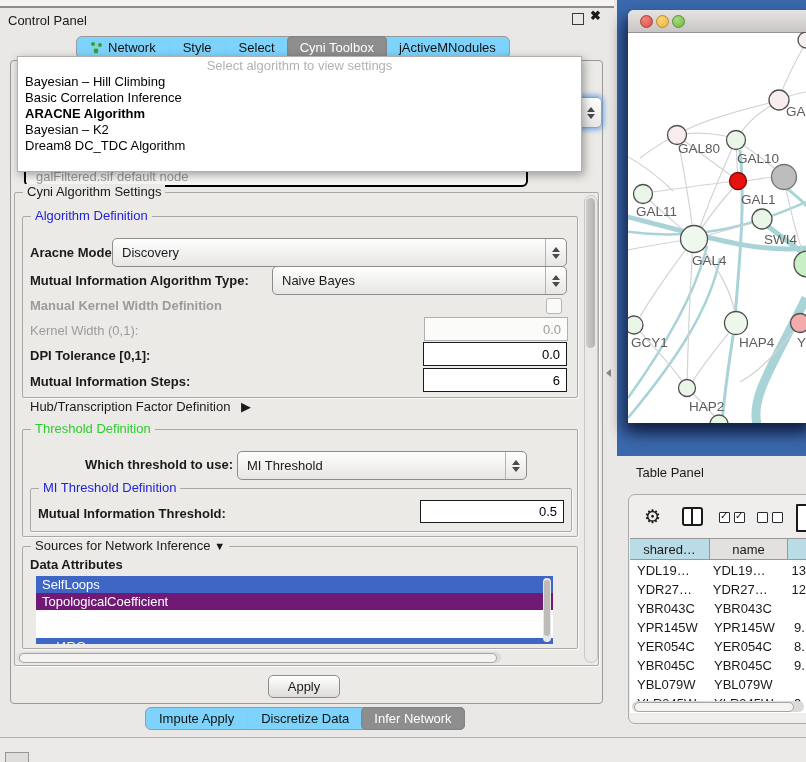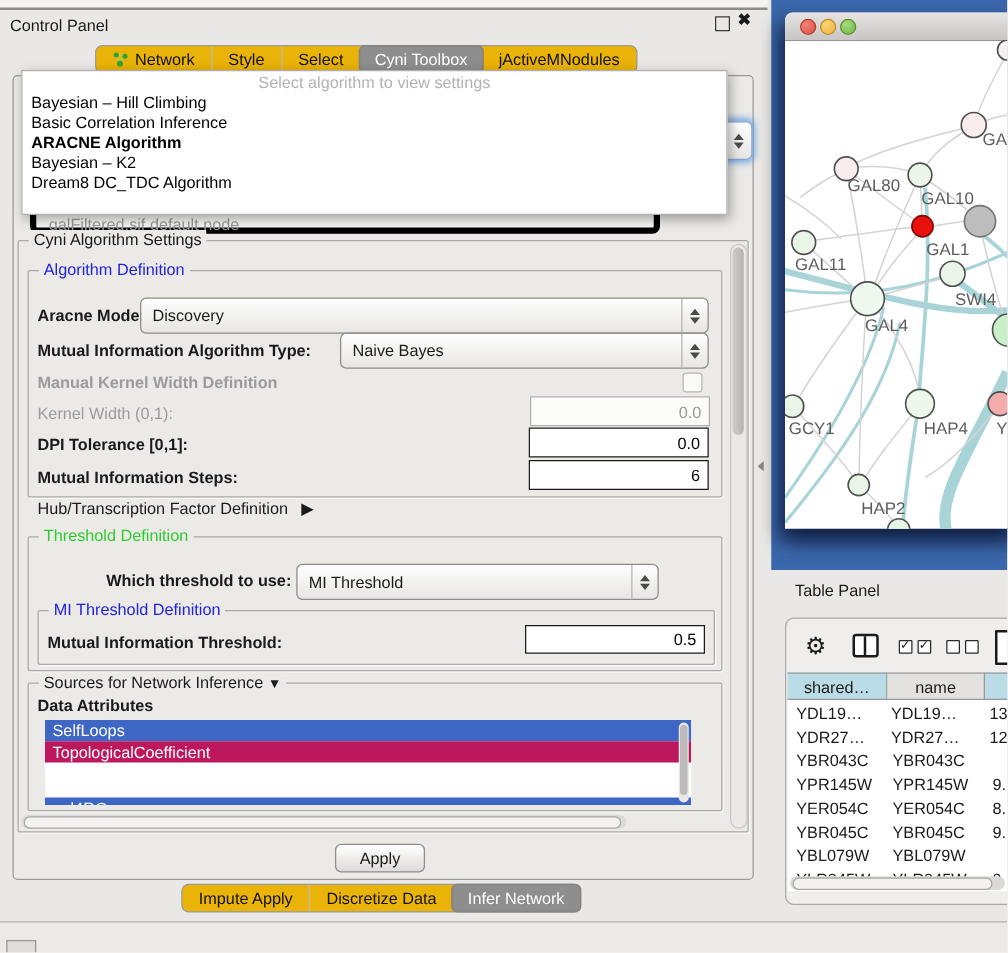--- a/index.html
+++ b/index.html
@@ -2,21 +2,21 @@
 <html><head>
 <meta charset="utf-8">
 <style>
   html,body{margin:0;padding:0;}
   body{font-family:"Liberation Sans",sans-serif;}
   #root{position:relative;width:806px;height:762px;background:#E9E8E6;overflow:hidden;font-size:13px;color:#1A1A1A;}
   .abs{position:absolute;}
   
   .titlebar-text{font-size:13px;color:#1a1a1a;}
   .winbtn-square{width:10px;height:10px;border:1.5px solid #3a3a3a;background:transparent;}
-  .tabstrip{display:inline-flex;align-items:center;height:21px;background:#eab308;border:1px solid #9A9A9A;border-radius:6px;}
+  .tabstrip{display:inline-flex;align-items:center;height:21px;background:#7dd3fc;border:1px solid #9A9A9A;border-radius:6px;}
   .tab{display:inline-flex;align-items:center;gap:5px;padding:0 13px;height:21px;font-size:13px;color:#111;border-left:1px solid #BDBBB9;cursor:default;}
   .tab:first-child{border-left:none;}
   .tab.sel{background:#8E8E8E;color:#FFF;border-radius:5px;height:23px;margin:-1px -1px;border-left:none;box-shadow:inset 0 0 2px rgba(0,0,0,.25);}
   .tab.sel + .tab{border-left:none;}
   .content-panel{background:#EBEAE7;border:1px solid #9C9A98;border-radius:4px;}
   .groupbox{border:1px solid #ABA9A7;border-radius:2px;box-shadow:1px 1px 0 #FBFAF8;}
   .gtitle{position:absolute;top:-9px;left:8px;background:#EBEAE7;padding:0 4px;font-size:13px;white-space:nowrap;}
   .lbl{font-size:13px;white-space:nowrap;}
   .b{font-weight:700;}
   .dis{color:#9B9B9B;}
@@ -91,21 +91,21 @@
   <div class="abs content-panel" style="left:10px;top:60px;width:591px;height:642px;"></div>
 
   <div class="abs combo" style="left:548px;top:97px;width:52px;height:29px;border-color:#7FA8D8;box-shadow:0 0 5px 2px rgba(95,155,225,.8);">
     <span class="cv"></span>
     <span class="step">
         <span class="tri-up"></span>
         <span class="tri-dn"></span>
       </span>
   </div>
 
-  <div class="abs" style="left:24px;top:162px;width:504px;height:25px;border:5px solid #000000;border-radius:6px;background:#F7F7F5;line-height:25px;padding-left:10px;color:#9A9896;font-size:13px;box-sizing:border-box;">galFiltered.sif default node</div>
+  <div class="abs" style="left:24px;top:162px;width:504px;height:25px;border:2px solid #000000;border-radius:6px;background:#F7F7F5;line-height:25px;padding-left:10px;color:#9A9896;font-size:13px;box-sizing:border-box;">galFiltered.sif default node</div>
 
   <div class="abs groupbox" style="left:14px;top:192px;width:583px;height:472px;">
     <span class="gtitle">Cyni Algorithm Settings</span>
   </div>
 
   <div class="abs scroll-track" style="left:584px;top:195px;width:12px;height:466px;">
     <div class="scroll-thumb" style="position:absolute;left:1px;top:2px;width:9px;height:150px;"></div>
   </div>
 
   <div class="abs groupbox" style="left:22px;top:216px;width:554px;height:180px;">
@@ -157,21 +157,21 @@
   </div>
   <div class="abs lbl b" style="left:38px;top:506px;">Mutual Information Threshold:</div>
   <input class="abs field" style="left: 420px; top: 500px; width: 130px; height: 21px;" value="0.5">
 
   <div class="abs groupbox" style="left:22px;top:546px;width:554px;height:101px;">
     <span class="gtitle"><span>Sources for Network Inference</span> <span style="font-size:11px;">▼</span></span>
   </div>
   <div class="abs lbl b" style="left:30px;top:557px;">Data Attributes</div>
   <div class="abs" style="left:36px;top:576px;width:517px;height:68px;background:#FFFFFF;overflow:hidden;" id="attr-list">
       <div class="list-item" style="background: rgb(62, 102, 197);">SelfLoops</div>
-      <div class="list-item" style="background: #be185d;">TopologicalCoefficient</div>
+      <div class="list-item" style="background: #701a75;">TopologicalCoefficient</div>
       <div class="list-item" style="background: rgb(62, 102, 197); margin-top: 28px;">gal4RGexp</div>
     </div>
   <div class="abs" style="left:543px;top:578px;width:8px;height:64px;background:#E8E7E5;border-radius:4px;">
     <div style="position:absolute;left:1px;top:2px;width:6px;height:56px;background:#BDBBB9;border-radius:3px;"></div>
   </div>
 
   <div class="abs hbar-track" style="left:17px;top:652px;width:484px;height:11px;">
     <div class="hbar-thumb" style="width:476px;"></div>
   </div>
 

